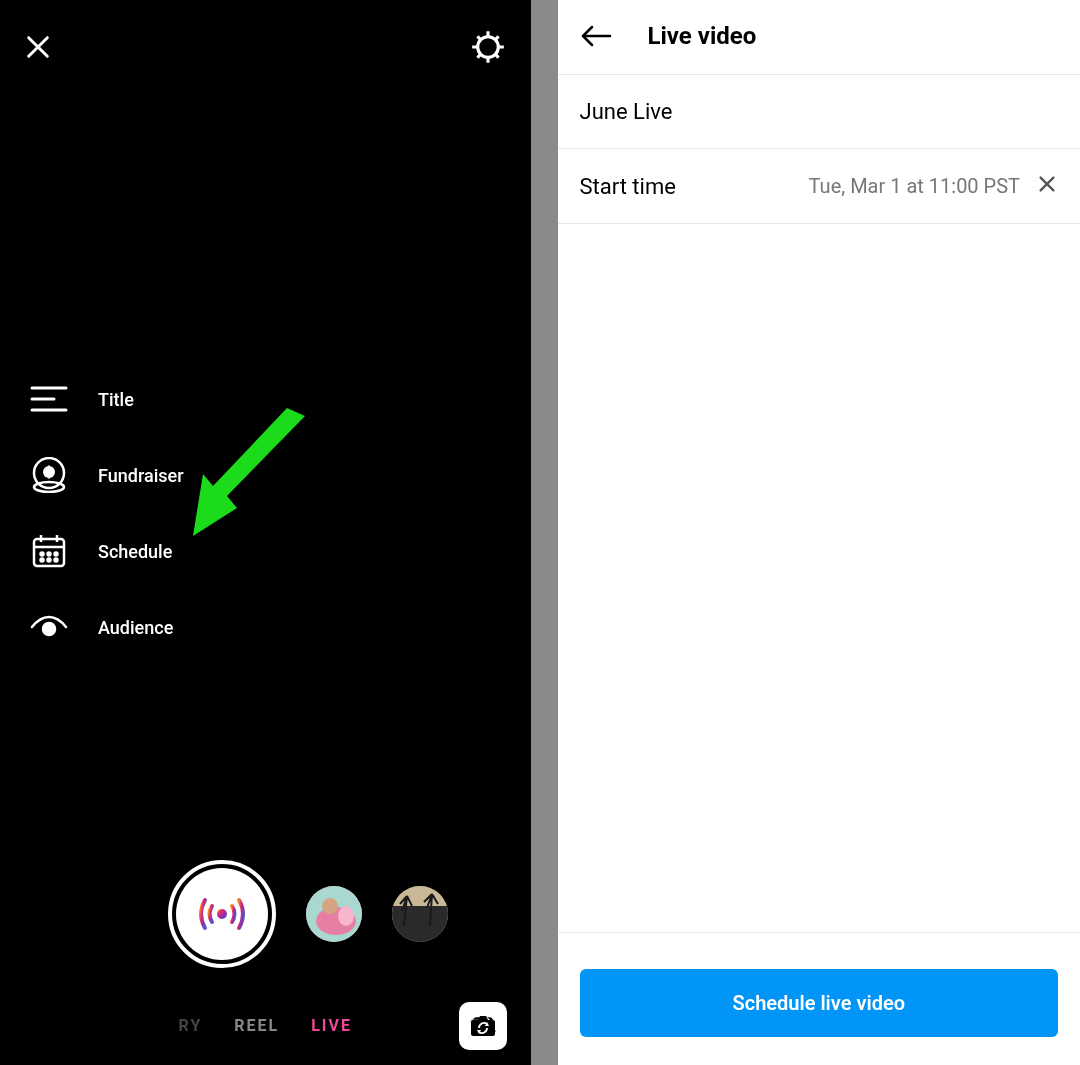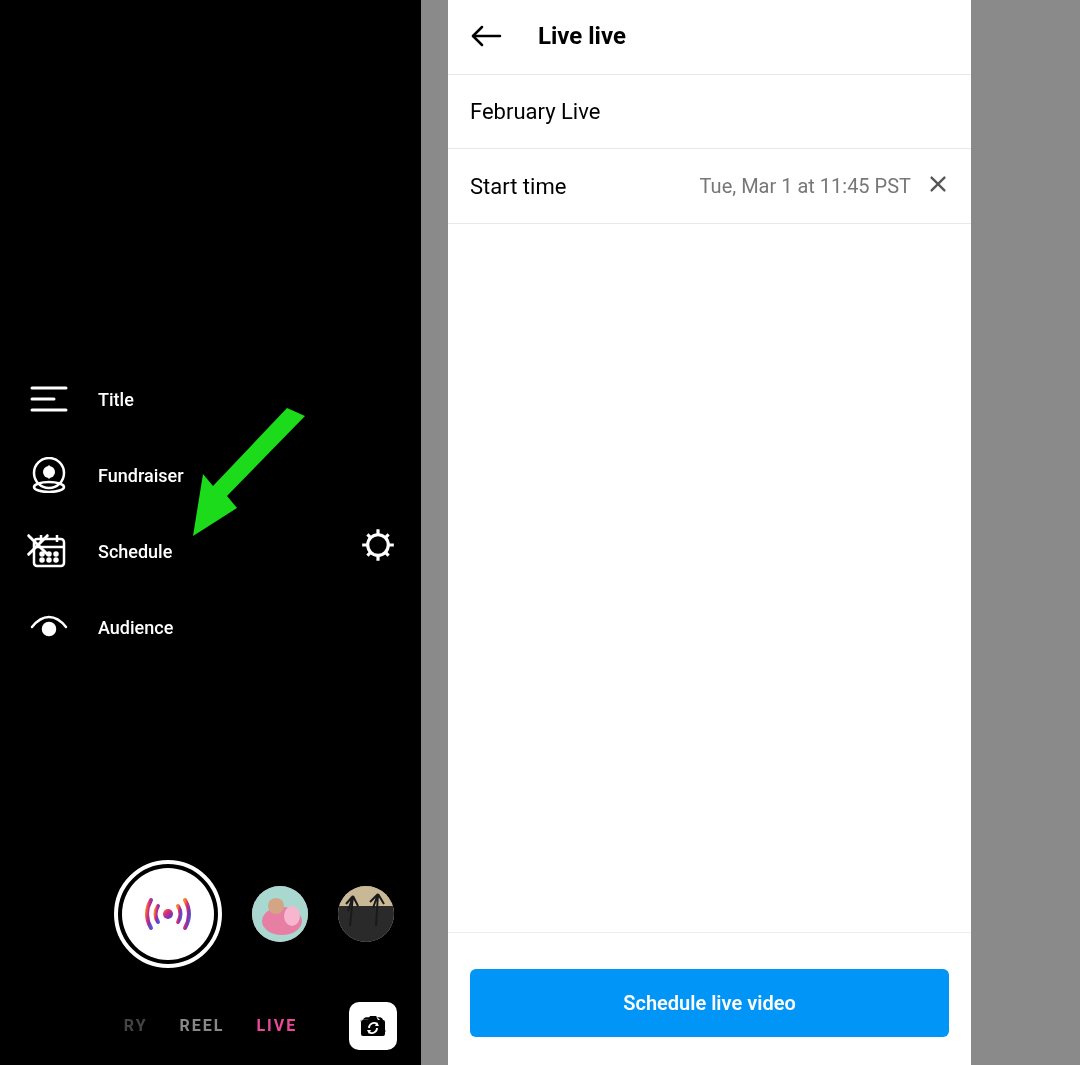--- a/index.html
+++ b/index.html
@@ -12,27 +12,26 @@
     body {
       width: 1080px;
       height: 1065px;
       display: flex;
       background: #8a8a8a;
       overflow: hidden;
     }
     
     
     .left-panel {
-      width: 421px;
+      width: 531px;
       height: 100%;
       background: #000;
       position: relative;
       display: flex;
       flex-direction: column;
-      justify-content: center;
     }
     
     .left-header {
       display: flex;
       justify-content: space-between;
       align-items: center;
       padding: 28px 24px 0 24px;
     }
     
     .close-btn {
@@ -417,31 +416,31 @@
 
 <div class="right-panel">
 
   <div class="right-header">
     <div class="back-arrow">
       <svg width="32" height="24" viewBox="0 0 32 24" fill="none" stroke="#000" stroke-width="2.5" stroke-linecap="round" stroke-linejoin="round">
         <line x1="30" y1="12" x2="3" y2="12"></line>
         <polyline points="12,3 3,12 12,21"></polyline>
       </svg>
     </div>
-    <div class="right-title">Live live</div>
+    <div class="right-title">Live video</div>
   </div>
 
   <div class="form-row">
-    <span class="form-label">February Live</span>
+    <span class="form-label">June Live</span>
   </div>
 
   <div class="form-row">
     <span class="form-label">Start time</span>
     <div class="form-value-wrap">
-      <span class="form-value">Tue, Mar 1 at 11:45 PST</span>
+      <span class="form-value">Tue, Mar 1 at 11:00 PST</span>
       <span class="clear-btn">
         <svg width="22" height="22" viewBox="0 0 24 24" fill="none" stroke="#555" stroke-width="2.5" stroke-linecap="round">
           <line x1="5" y1="5" x2="19" y2="19"></line>
           <line x1="19" y1="5" x2="5" y2="19"></line>
         </svg>
       </span>
     </div>
   </div>
 
 

